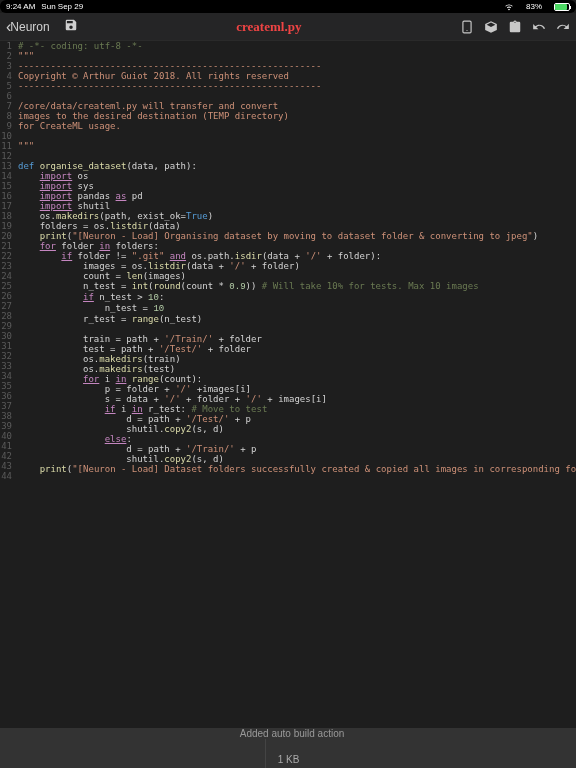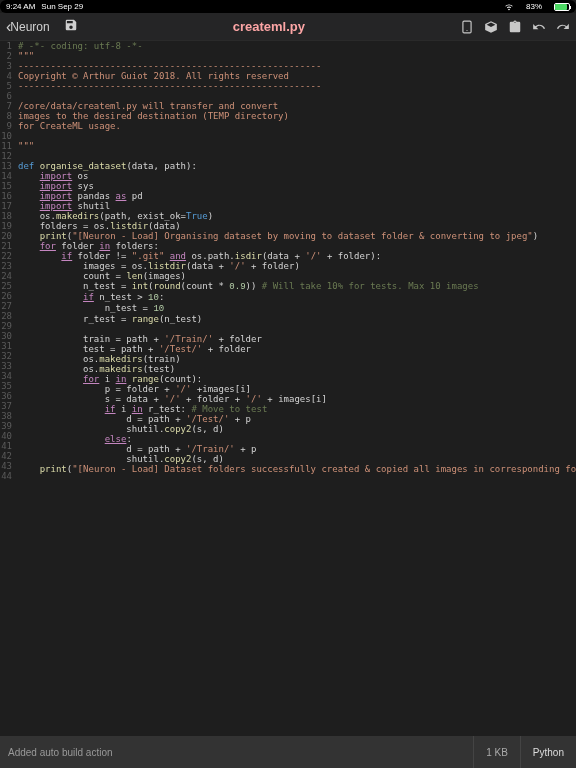--- a/index.html
+++ b/index.html
@@ -35,21 +35,21 @@
       display: flex;
       align-items: center;
       padding: 0 6px;
       border-bottom: 1px solid #2a2a2a;
       font-family: -apple-system, sans-serif;
     }
     .nav-left { display: flex; align-items: center; gap: 8px; flex: 0 0 auto; }
     .back-btn { display: flex; align-items: center; color: #d0d0d0; font-size: 12px; cursor: pointer; }
     .chevron { font-size: 16px; margin-right: -1px; }
     .save-icon { font-size: 13px; color: #d0d0d0; margin-left: 6px; cursor: pointer; }
-    .nav-title { flex: 1; text-align: center; font-size: 13px; font-weight: 600; color: #fca5a5; }
+    .nav-title { flex: 1; text-align: center; font-size: 13px; font-weight: 600; color: #ef4444; font-family: Liberation Serif, serif; }
     .nav-right { display: flex; align-items: center; gap: 10px; flex: 0 0 auto; }
     .nav-icon { width: 14px; height: 14px; color: #c8c8c8; fill: currentColor; cursor: pointer;}
     .editor {
       display: flex;
       font-size: 9px;
       line-height: 10px;
       background: #1e1e1e;
       height: calc(768px - 13px - 28px - 24px);
       overflow: hidden;
       font-family: 'SF Mono', Menlo, Consolas, monospace;
@@ -70,27 +70,28 @@
     .c-def { color: #569cd6; text-align: center; }
     .c-fn { color: #dcdcaa; }
     .c-num { color: #b5cea8; font-family: Liberation Mono, monospace; }
     .c-bool { color: #569cd6; }
     .c-text { color: #d4d4d4; }
     .bottom-bar {
       position: absolute;
       bottom: 0;
       left: 0;
       right: 0;
-      height: 32px;
+      height: 40px;
       background: #333;
       display: flex;
       align-items: center;
       font-family: -apple-system, sans-serif;
       font-size: 10px;
       color: #999;
+      flex-direction: column;
     }
     .bottom-msg { flex: 1; padding-left: 8px; }
     .bottom-size { padding: 15px 12px; border-left: 1px solid #444; height: 100%; display: flex; align-items: center; color: #aaa;}
     .bottom-lang { padding: 16px 12px; border-left: 1px solid #444; height: 100%; display: flex; align-items: center; color: #ddd;}
   </style>
 </head>
 <body>
 
 <div class="status-bar">
   <div class="status-left">

